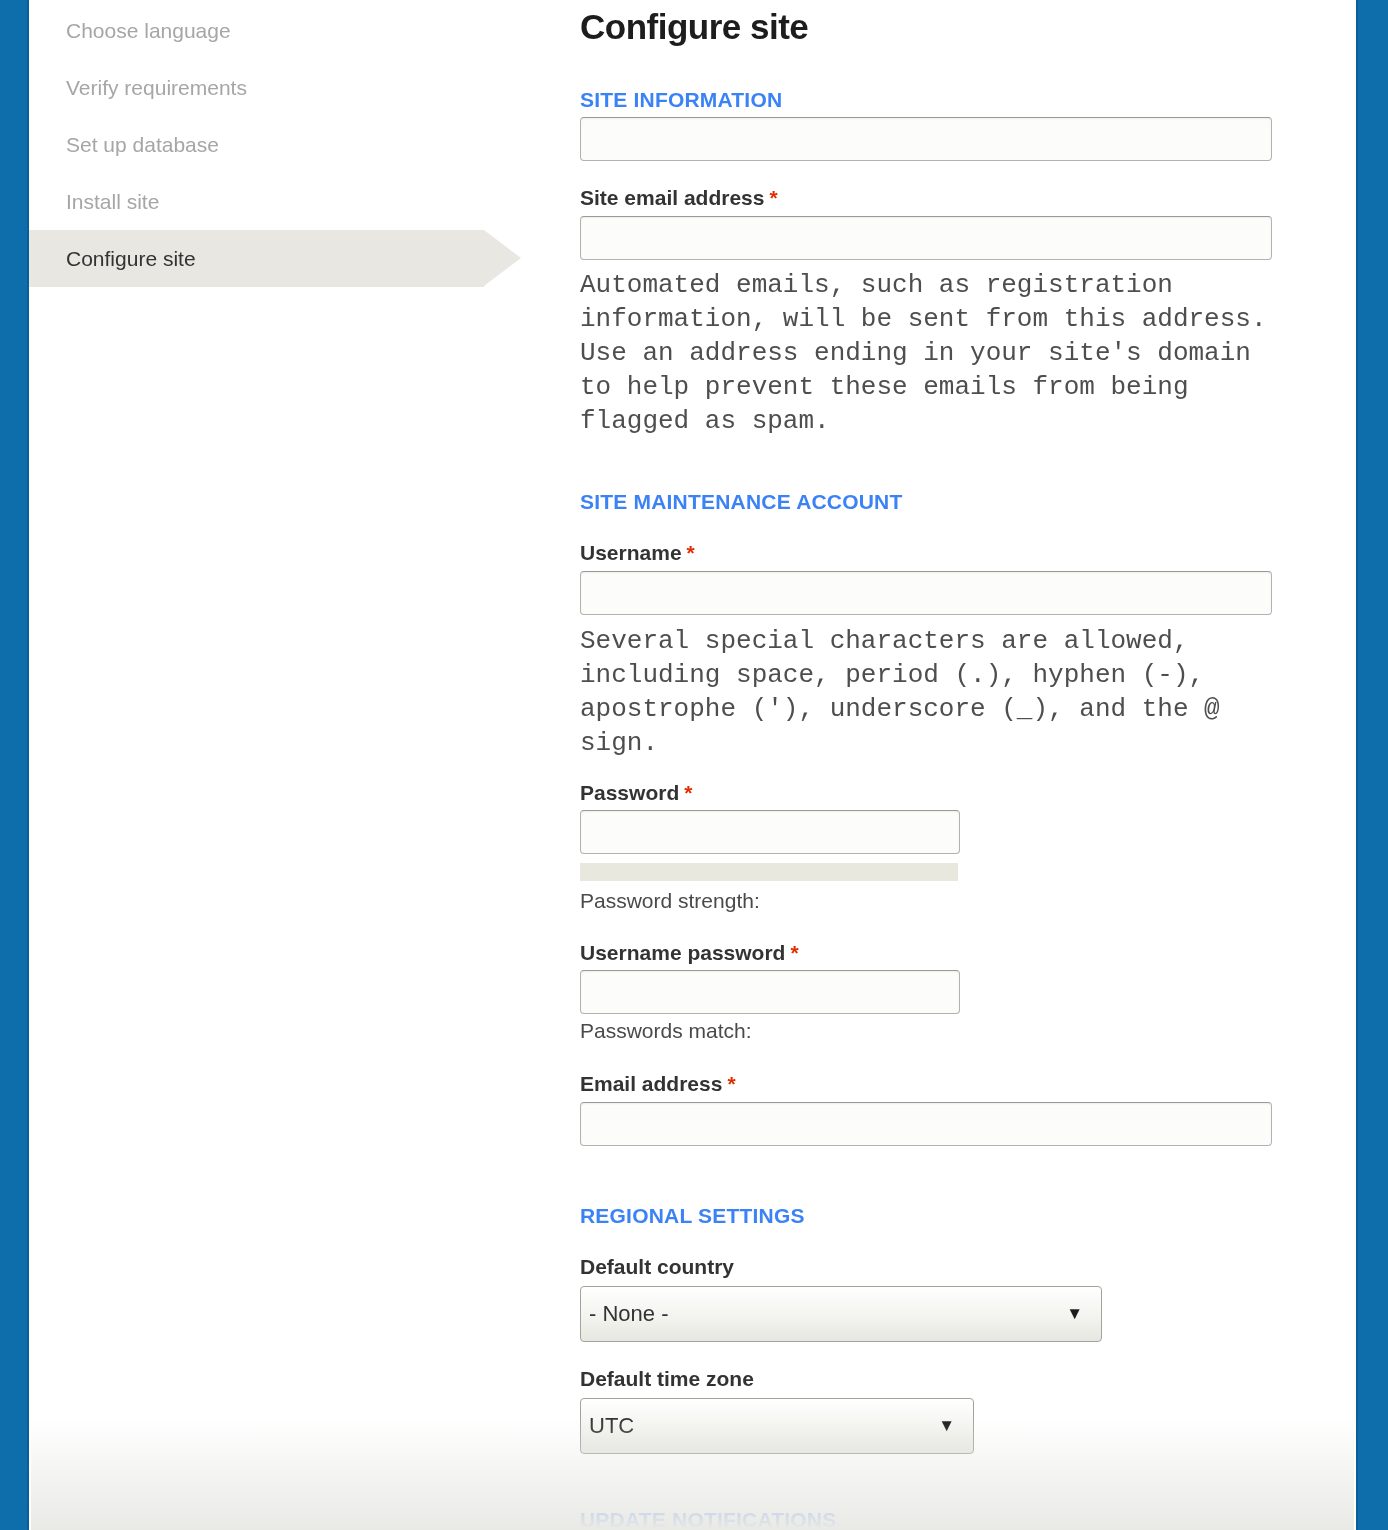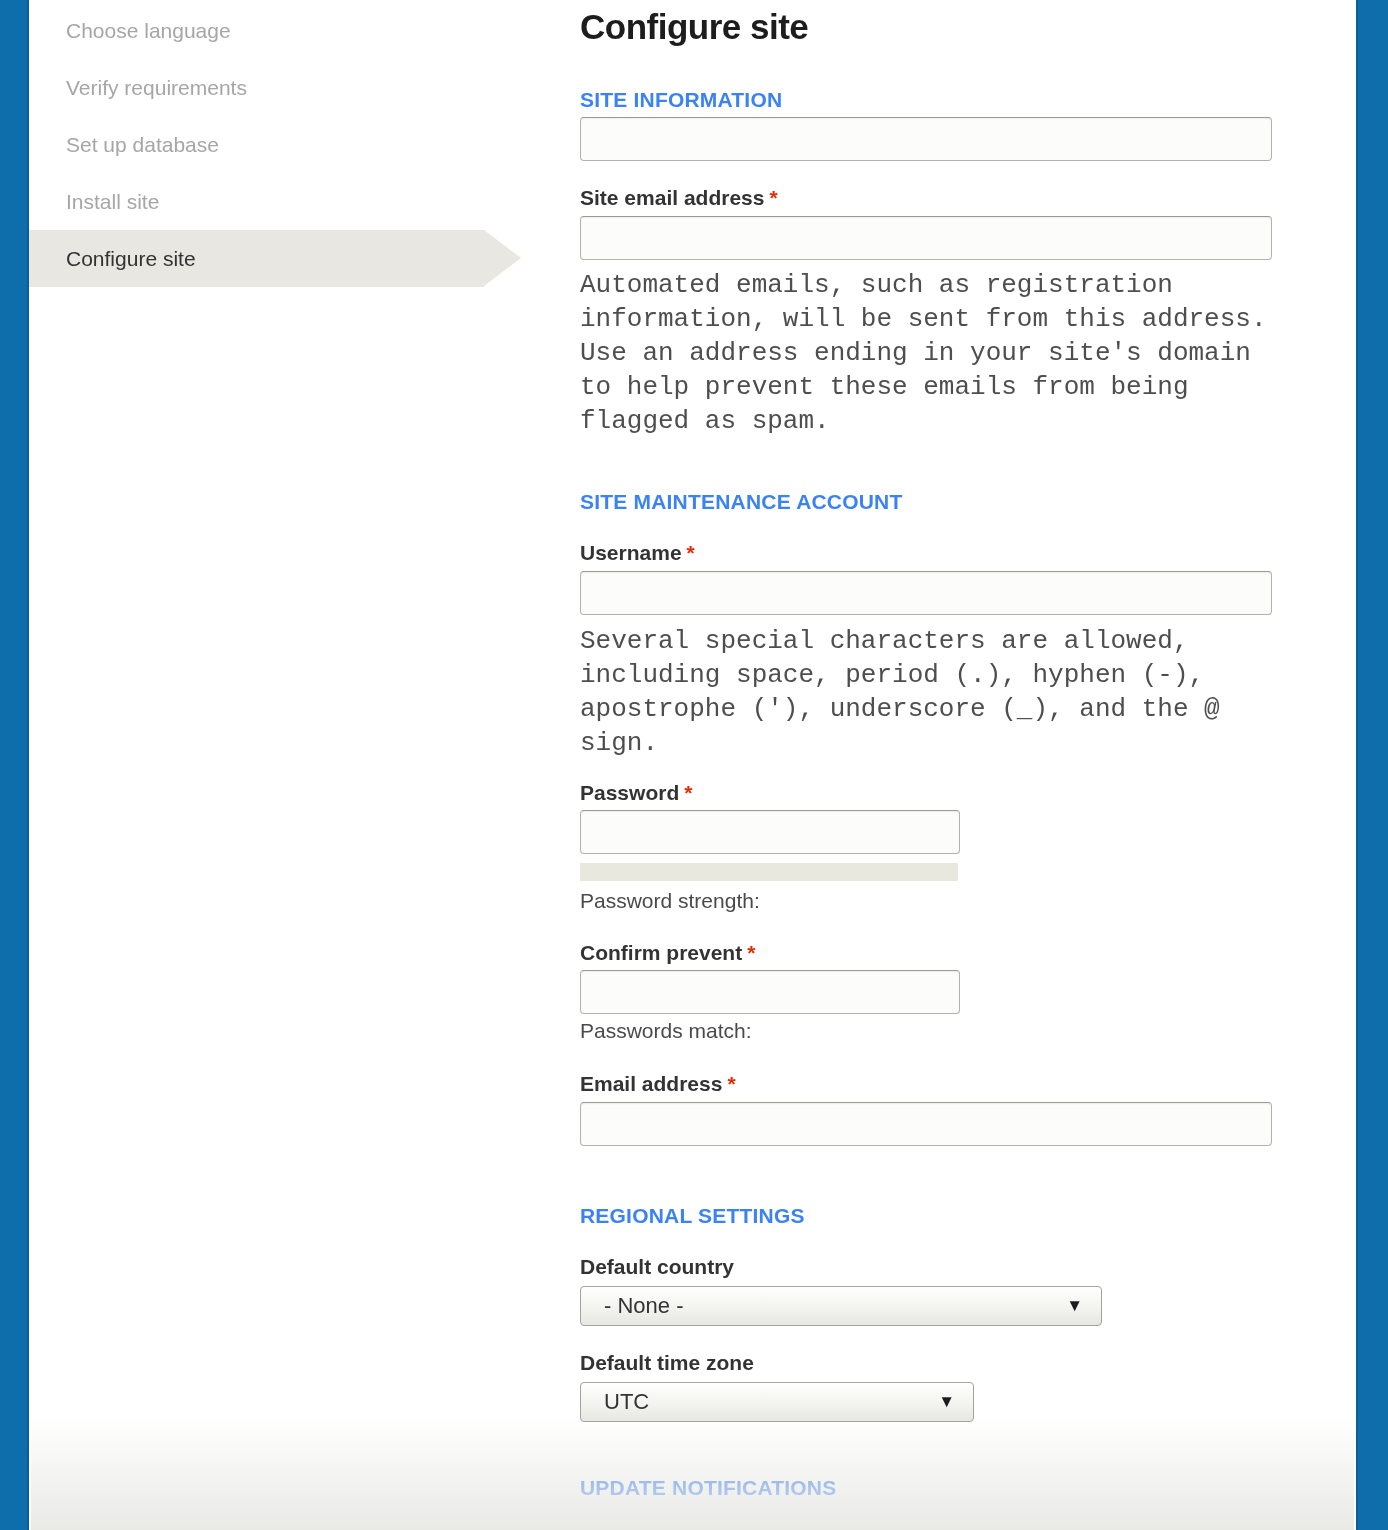--- a/index.html
+++ b/index.html
@@ -120,27 +120,27 @@
     margin-top: 7px;
     font-size: 21px;
     line-height: 26px;
     color: #4a4a4a;
   }
   .indicator-text.mt4 { margin-top: 4px; }
 
   .select {
     margin-top: 6px;
     position: relative;
-    height: 40px;
+    height: 56px;
     border: 1px solid #a3a29d;
     border-radius: 4px;
     background: linear-gradient(to bottom, #ffffff 0%, #f3f3ef 55%, #e7e7e2 100%);
     display: flex;
     align-items: center;
-    padding-left: 23px;
+    padding-left: 8px;
     font-size: 22px;
     color: #333333;
     cursor: default;
   }
   .select.country { width: 522px; }
   .select.timezone { width: 394px; }
   .select .caret {
     position: absolute;
     right: 18px;
     top: 50%;
@@ -221,21 +221,21 @@
   <p class="description mt9">Several special characters are allowed, including space, period (.), hyphen (-), apostrophe ('), underscore (_), and the @ sign.</p>
 
   <div class="field-label tight">
     <span>Password</span><span class="req">*</span>
   </div>
   <input type="password" class="text-input narrow" value="" style="">
   <div class="strength-bar"></div>
   <span class="indicator-text">Password strength:</span>
 
   <div class="field-label">
-    <span>Confirm prevent</span><span class="req">*</span>
+    <span>Username password</span><span class="req">*</span>
   </div>
   <input type="password" class="text-input narrow" value="" style="">
   <span class="indicator-text mt4">Passwords match:</span>
 
   <div class="field-label mt27">
     <span>Email address</span><span class="req">*</span>
   </div>
   <input type="text" class="text-input" value="" style="">
 
   <h2 class="fieldset-legend mt58">REGIONAL SETTINGS</h2>

